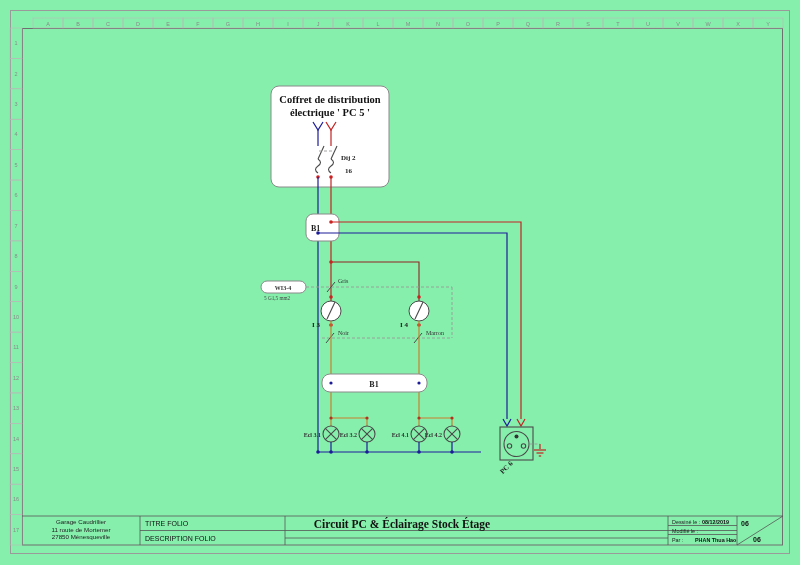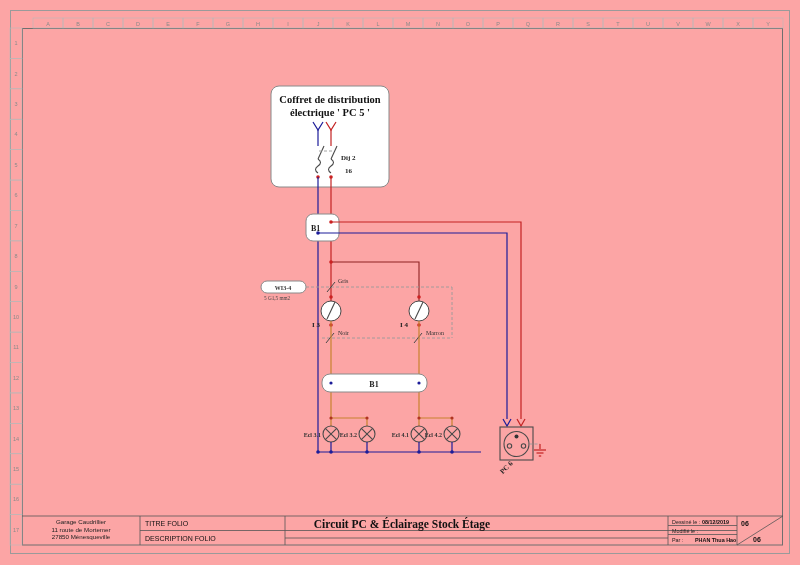--- a/index.html
+++ b/index.html
@@ -1,16 +1,16 @@
 <!DOCTYPE html>
 <html><head>
 <meta charset="utf-8">
 <style>
   html,body{margin:0;padding:0;background:#fff;}
-  .sheet{width:800px;height:565px;position:relative;background:#fca5a5;
+  .sheet{width:800px;height:565px;position:relative;background:#86efac;
          font-family:"Liberation Serif", serif;}
   svg{display:block;}
   
   .page-border{fill:none;stroke:#9a9a9a;stroke-width:1;}
   .frame{fill:none;stroke:#6f6f6f;stroke-width:1;}
   .rcell{fill:none;stroke:#b8b8b8;stroke-width:0.6;}
   .rtext{font-family:"Liberation Sans",sans-serif;font-size:5.5px;fill:#8a8a8a;}
   
   .tb-line{stroke:#555;stroke-width:0.8;fill:none;}
   .tb-small{font-family:"Liberation Sans",sans-serif;font-size:6.2px;fill:#222;}

